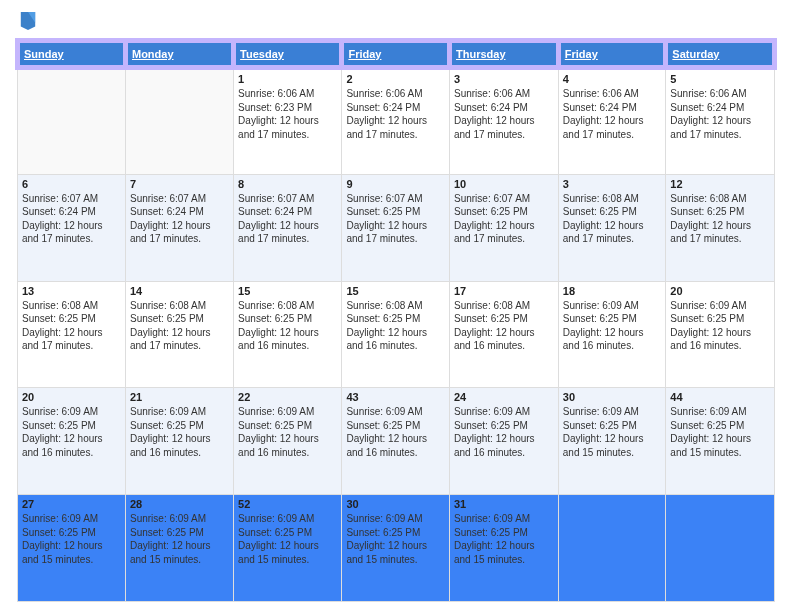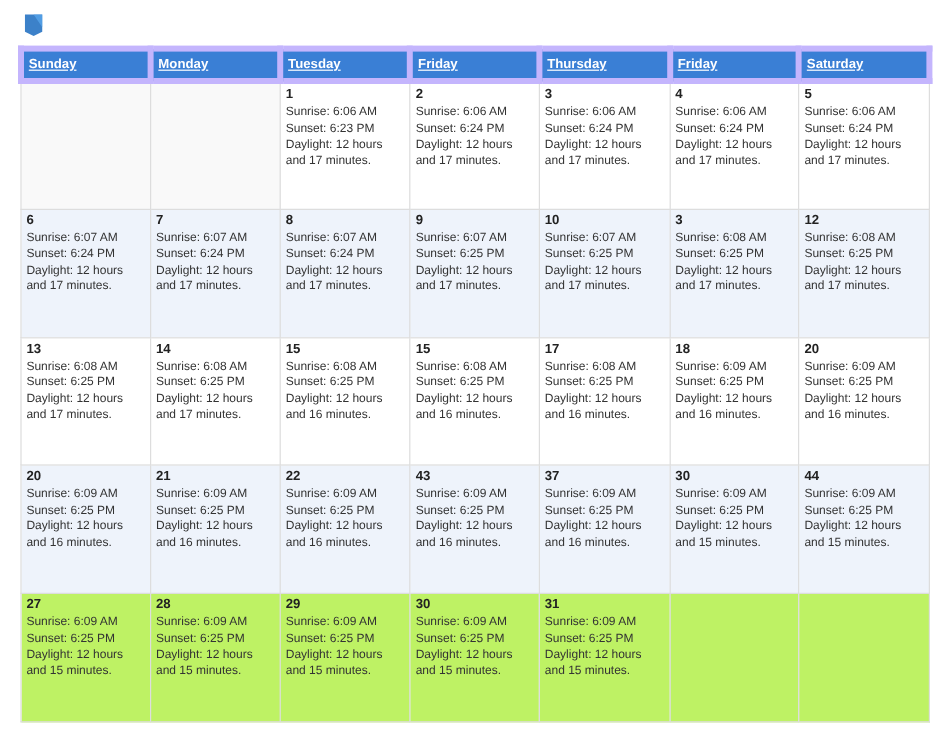--- a/index.html
+++ b/index.html
@@ -91,21 +91,21 @@
       font-size: 10px;
       line-height: 1.35;
     }
     .empty {
       background: #f9f9f9;
     }
     .alt-row td {
       background-color: #eef3fb;
     }
     .last-row td {
-      background-color: #bef264;
+      background-color: #3b82f6;
     }
   </style>
 </head>
 <body>
 
 <div class="page">
   <div class="header">
     <div class="logo">
       <svg class="logo-icon" viewBox="0 0 20 24" xmlns="http://www.w3.org/2000/svg">
         <polygon points="2,2 18,2 18,18 10,22 2,18" fill="#1a6bbf" opacity="0.85"></polygon>
@@ -276,21 +276,21 @@
 Sunset: 6:25 PM
 Daylight: 12 hours and 16 minutes.</div>
           </td>
           <td>
             <div class="day-num">43</div>
             <div class="day-info">Sunrise: 6:09 AM
 Sunset: 6:25 PM
 Daylight: 12 hours and 16 minutes.</div>
           </td>
           <td>
-            <div class="day-num">37</div>
+            <div class="day-num">24</div>
             <div class="day-info">Sunrise: 6:09 AM
 Sunset: 6:25 PM
 Daylight: 12 hours and 16 minutes.</div>
           </td>
           <td>
             <div class="day-num">30</div>
             <div class="day-info">Sunrise: 6:09 AM
 Sunset: 6:25 PM
 Daylight: 12 hours and 15 minutes.</div>
           </td>
@@ -308,21 +308,21 @@
 Sunset: 6:25 PM
 Daylight: 12 hours and 15 minutes.</div>
           </td>
           <td>
             <div class="day-num">28</div>
             <div class="day-info">Sunrise: 6:09 AM
 Sunset: 6:25 PM
 Daylight: 12 hours and 15 minutes.</div>
           </td>
           <td>
-            <div class="day-num">29</div>
+            <div class="day-num">52</div>
             <div class="day-info">Sunrise: 6:09 AM
 Sunset: 6:25 PM
 Daylight: 12 hours and 15 minutes.</div>
           </td>
           <td>
             <div class="day-num">30</div>
             <div class="day-info">Sunrise: 6:09 AM
 Sunset: 6:25 PM
 Daylight: 12 hours and 15 minutes.</div>
           </td>

